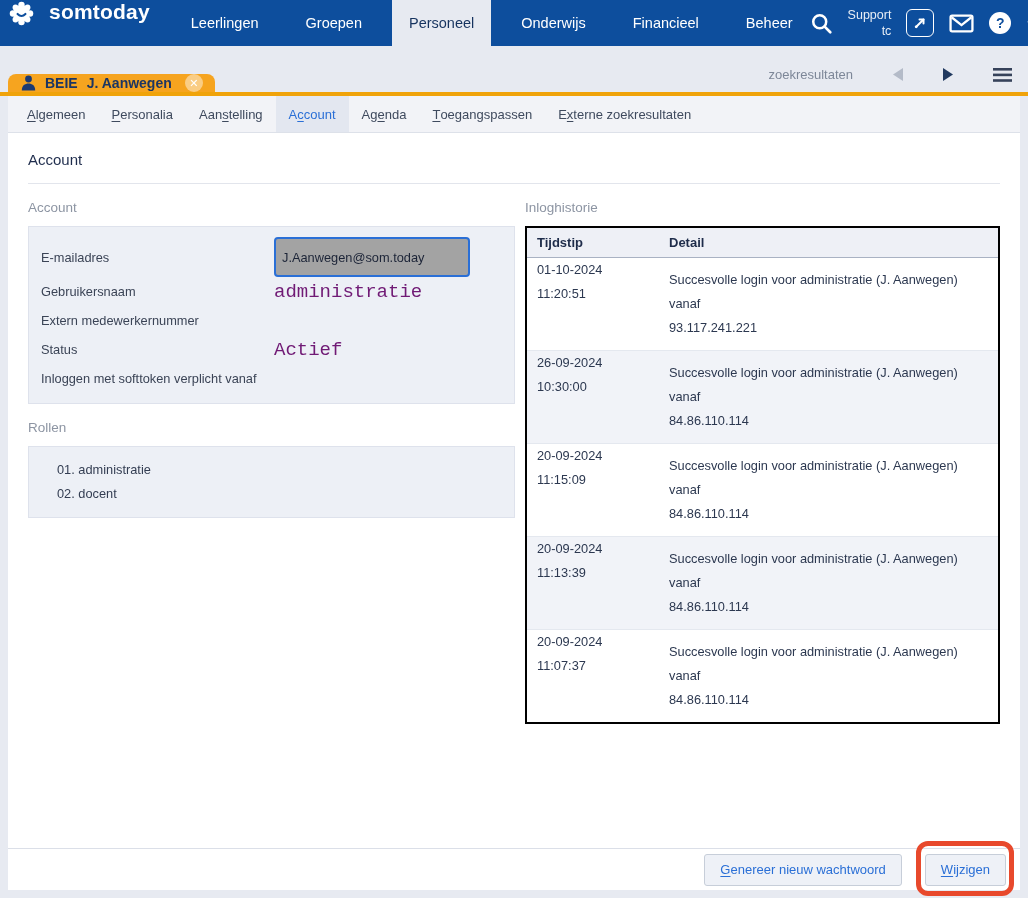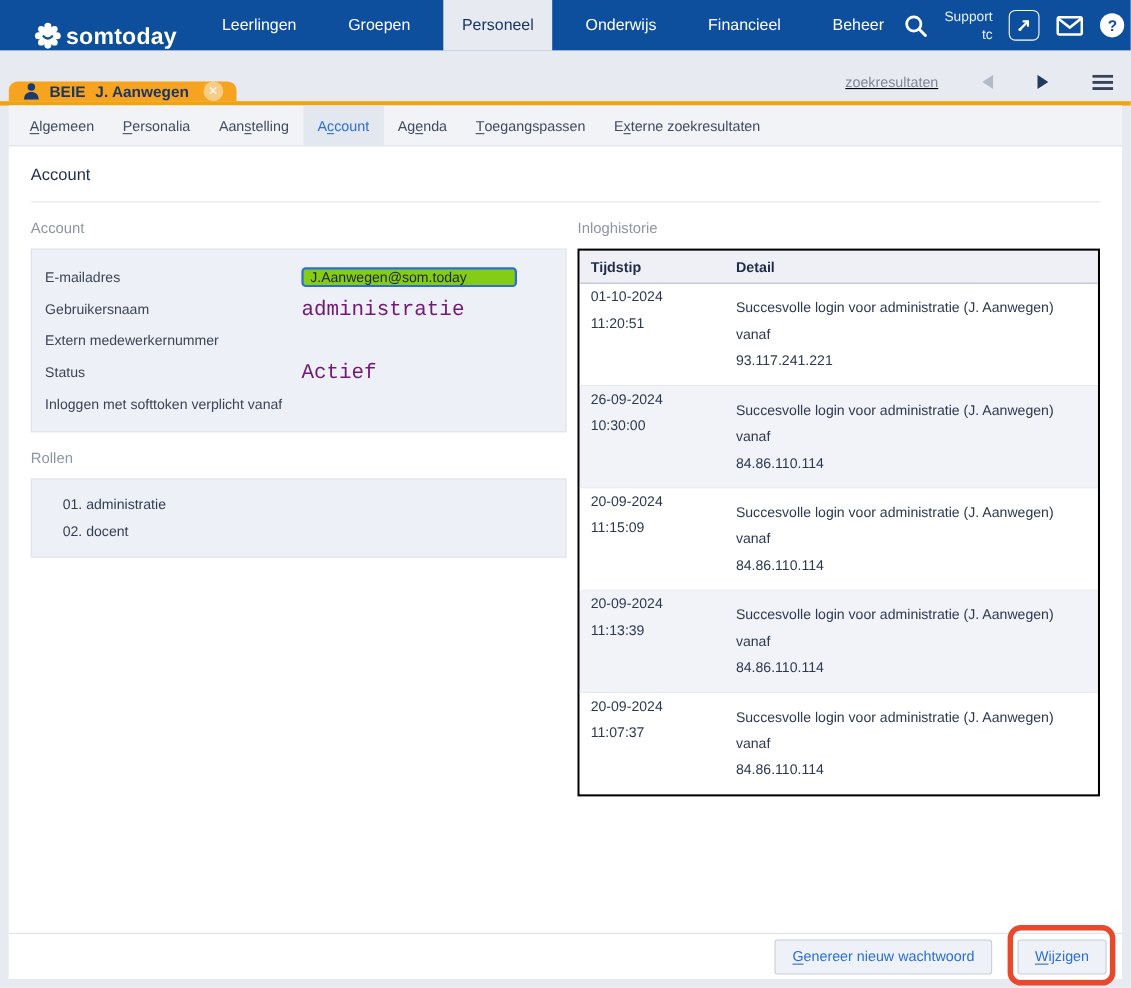--- a/index.html
+++ b/index.html
@@ -8,21 +8,21 @@
     font-family:"Liberation Sans", sans-serif;
     background:var(--band-gray, #e7eaf1);
     position:relative;
   }
 
   
   .topnav {
     height:46px; background:var(--nav-blue, #0d4e9d);
     display:flex; align-items:stretch;
   }
-  .brand { display:flex; align-items:flex-end; gap:3px; padding-left:30px; cursor:pointer; }
+  .brand { display:flex; align-items:flex-start; gap:14px; padding-left:8px; cursor:pointer; }
   .brand-text { color:#fff; font-size:21px; font-weight:bold; letter-spacing:.2px; }
   .menu { display:flex; margin-left:24px;gap:13px; }
   .menu-item {
     padding:0 17px; line-height:46px; font-size:14.5px; font-weight:500;
     color:#fff; text-decoration:none; cursor:pointer; white-space:nowrap;
   }
   .menu-item.active { background:var(--band-gray, #e7eaf1); color:#16335f; }
   .nav-right { margin-left:auto; display:flex; align-items:center; gap:15px; padding-right:10px; }
   .nav-icon { display:inline-flex; align-items:center; cursor:pointer; }
   .support { font-size:12.5px; color:rgba(255,255,255,.9); text-align:right; line-height:1.3; cursor:pointer; }
@@ -42,21 +42,21 @@
   .entity-tab {
     height:18px; margin-left:8px; background:var(--tab-orange, #f6a41f);
     border-radius:8px 8px 0 0; display:flex; align-items:center; gap:9px;
     padding:0 12px 0 13px; cursor:pointer;
   }
   .et-code, .et-name { color:#1c3663; font-size:14px; font-weight:600; }
   .et-close {
     width:18px; height:18px; border-radius:50%; background:rgba(255,255,255,.45);
     color:#fff; font-size:11px; line-height:18px; text-align:center; margin-left:4px; cursor:pointer;
   }
-  .band-right { margin-left:auto; display:flex; align-items:center; gap:40px; padding:0 16px 10px 0;text-decoration:underline; }
+  .band-right { margin-left:auto; display:flex; align-items:center; gap:40px; padding:0 16px 10px 0; }
   .zoek-label { font-size:13px; color:#7d8798; }
   .nav-arrow { display:inline-flex; cursor:pointer; }
   .hamburger { display:inline-flex; cursor:pointer; }
 
   
   .card {
     margin:0 8px; height:794px; background:#fff; position:relative;
   }
   .subtabs {
     height:37px; background:#f2f3f7; border-bottom:1px solid #dde1e9;
@@ -77,22 +77,22 @@
   .col-left { width:487px; flex:none; }
   .col-right { flex:1; margin-left:10px; }
   .sec-heading { font-size:13.5px; font-weight:400; color:#8d95a3; margin:16px 0 11px; }
 
   .panel { background:#edf0f6; border:1px solid #dee2ec; }
   .fields-panel { padding:10px 12px; }
   .field-row { display:flex; align-items:center; min-height:29px; }
   .f-label { flex:0 0 233px; font-size:12.8px; color:#3b4456; }
   .f-value { font-size:19px; color:#701a75;font-family:Liberation Mono, monospace; }
   .f-input {
-    width:196px; height:18px; border:2px solid var(--accent-blue, #2a6fd6); border-radius:4px;
-    background:#84cc16; font-family:"Liberation Sans", sans-serif; font-size:12.8px; color:#1c2437;
+    width:196px; height:40px; border:2px solid var(--accent-blue, #2a6fd6); border-radius:4px;
+    background:#a3a3a3; font-family:"Liberation Sans", sans-serif; font-size:12.8px; color:#1c2437;
     padding:0 6px; outline:none;
   }
   .rollen-panel { padding:11px 16px; margin-bottom:4px; }
   .rol-item { font-size:12.8px; color:#333d52; line-height:24px; padding-left:12px; }
 
   
   .lh-table { border:2px solid #000000; margin-top:0; }
   .lh-header {
     display:grid; grid-template-columns:132px 1fr; background:#eef0f6;
     border-bottom:1px solid #a9b2c3; line-height:29px; padding:0 0;

